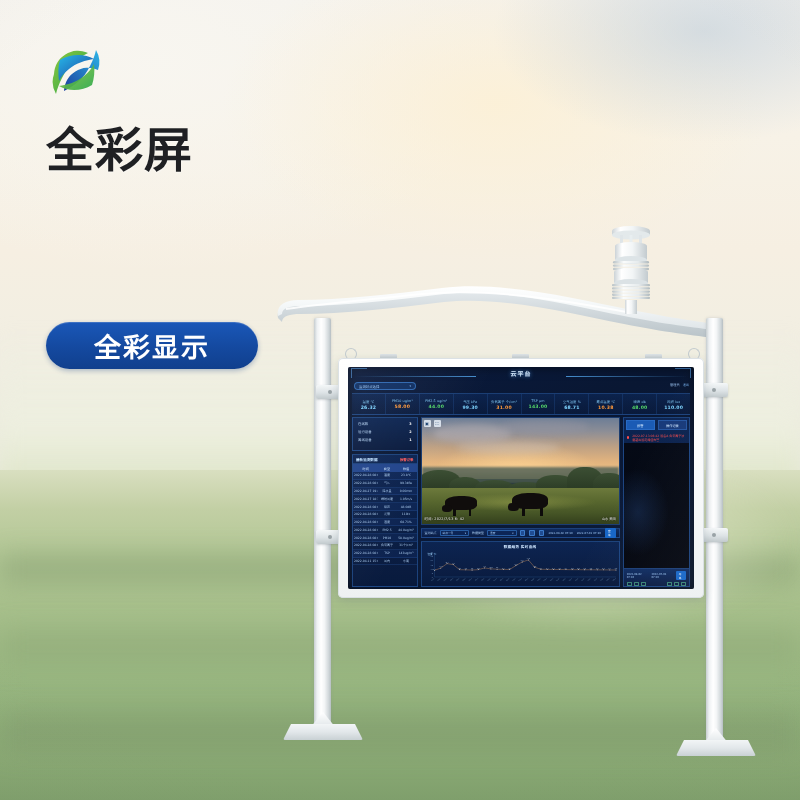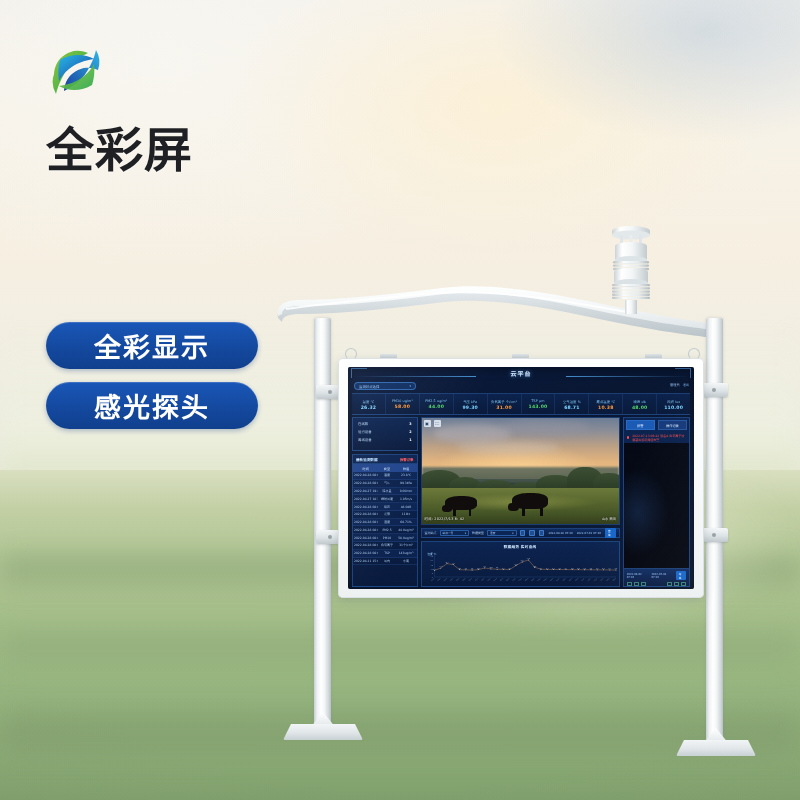--- a/index.html
+++ b/index.html
@@ -429,21 +429,20 @@
       </svg>
     </div>
   </div>
 
   <div id="headline">
     <div class="h-line l1">全彩屏</div>
   </div>
 
   <div id="badges">
     <div class="badge">全彩显示</div>
-    <div class="badge">感光探头</div>
   </div>
 
   <div id="product">
 
     <div class="canopy-wrap">
       <svg viewBox="0 0 450 70" width="450" height="70">
         <defs>
           <linearGradient id="canTop" x1="0" y1="0" x2="0" y2="1">
             <stop offset="0%" stop-color="#ffffff"></stop>
             <stop offset="45%" stop-color="#f4f7f8"></stop>

